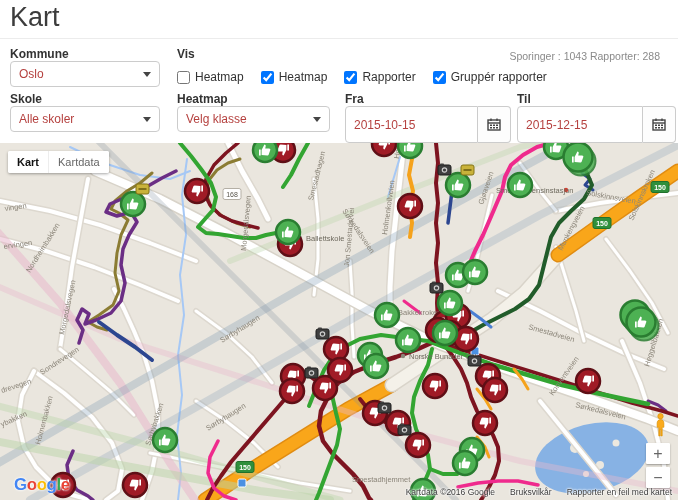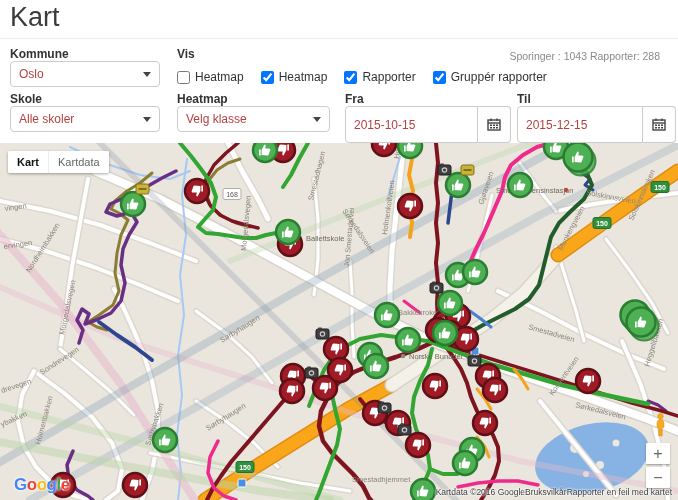--- a/index.html
+++ b/index.html
@@ -23,21 +23,21 @@
   #map{position:absolute;left:0;top:143px;width:678px;height:357px;background:#eae6de;overflow:hidden;cursor:grab;}
   #mapsvg{position:absolute;left:0;top:0;}
   .maptype{position:absolute;left:8px;top:8px;display:flex;background:#fff;border-radius:2px;
     box-shadow:0 1px 3px rgba(0,0,0,.35);overflow:hidden;z-index:5;}
   .maptype button{border:none;background:#fff;font-family:"Liberation Sans",sans-serif;font-size:11px;
     padding:5px 9px;cursor:pointer;}
   .mt-map{font-weight:bold;color:#111;}
   .mt-sat{color:#666;border-left:1px solid #ededed !important;}
   .glogo{position:absolute;left:14px;bottom:5px;font-size:17px;font-weight:bold;letter-spacing:-0.5px;z-index:5;
     text-shadow:0 0 2px #fff,0 0 3px #fff;}
-  .attrib{position:absolute;right:6px;bottom:3px;display:flex;font-size:8.5px;color:#3a3a3a;z-index:5;
+  .attrib{position:absolute;right:6px;bottom:3px;display:flex;gap:15px;font-size:8.5px;color:#3a3a3a;z-index:5;
     text-shadow:0 0 2px #fff,0 0 2px #fff,0 0 3px #fff;}
   .attrib span{cursor:pointer;}
   .zoomctl{position:absolute;right:8px;top:300px;display:flex;flex-direction:column;gap:3px;z-index:5;}
   .zbtn{width:24px;height:21px;background:#fff;border:none;border-radius:1px;box-shadow:0 1px 2px rgba(0,0,0,.35);
     font-size:16px;color:#666;display:flex;align-items:center;justify-content:center;cursor:pointer;
     font-family:"Liberation Sans",sans-serif;line-height:1;}
   .pegman{position:absolute;right:11px;top:270px;z-index:5;cursor:pointer;}
 </style>
 </head>
 <body>

